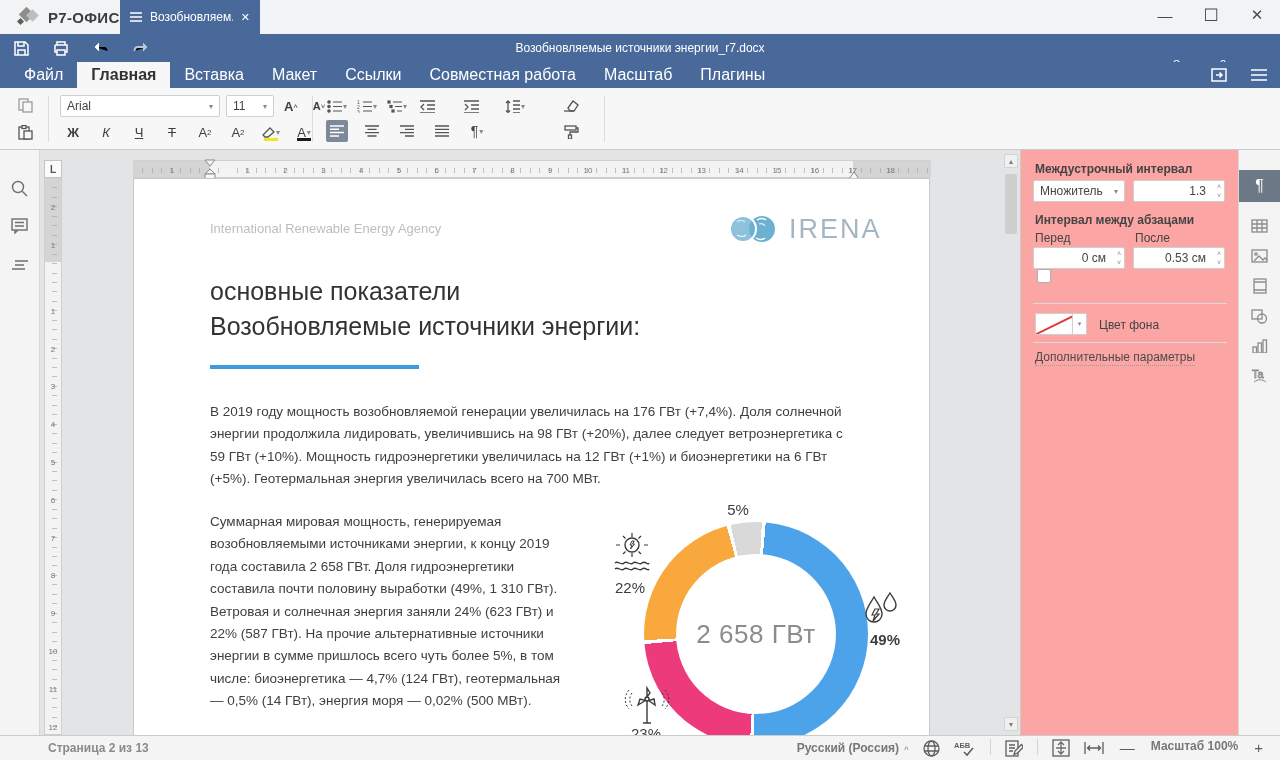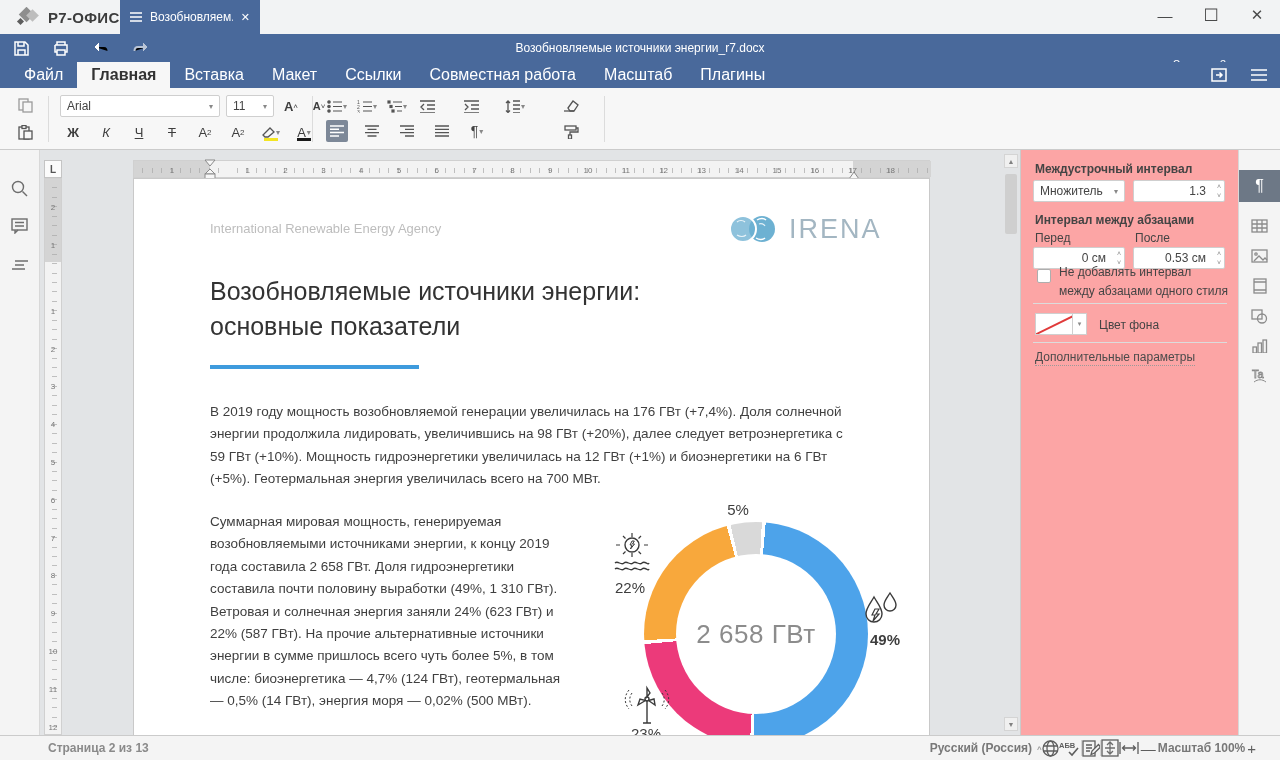--- a/index.html
+++ b/index.html
@@ -98,21 +98,21 @@
   #bg-color-swatch { position:absolute; left:14px; top:163px; width:38px; height:22px; background:#fff; border:1px solid #cfcfcf; overflow:hidden; }
   #bg-color-swatch .noline { position:absolute; left:-4px; top:9px; width:50px; height:2px; background:#e03a3a; transform:rotate(-26deg); }
   #bg-color-chev { position:absolute; left:52px; top:163px; width:14px; height:22px; border:1px solid #cfcfcf; border-left:none; background:#fff; display:flex; align-items:center; justify-content:center; font-size:7px; color:#8a8a8a; }
   #advanced-link { position:absolute; left:14px; top:200px; color:#4b4b4b; border-bottom:1px dotted #9a9a9a; padding-bottom:1px; }
   #rp-checkbox { position:absolute; left:16px; top:119px; width:14px; height:14px; background:#fff; border:1px solid #aeaeae; border-radius:2px; }
   #rp-checkbox-label { position:absolute; left:38px; top:113px; width:170px; line-height:19px; }
 
   
   #statusbar { position:absolute; left:0; top:735px; width:1280px; height:25px; background:#f4f4f4; border-top:1px solid #cbcbcb; display:flex; align-items:center; color:#7c7c7c; font-size:12px; }
   #page-info { margin-left:48px; font-weight:bold; color:#8a8a8a; }
-  #status-right { position:absolute; right:22px; display:flex; align-items:center; }
+  #status-right { position:absolute; right:15px; display:flex; gap:14px; }
   .st-icon { display:flex; align-items:center; justify-content:center; color:#5e5e5e; }
   .st-sep { width:1px; height:16px; background:#d4d4d4; }
   #lang-btn { display:flex; align-items:center; gap:5px; font-weight:bold; color:#787878; }
   #zoom-label { font-weight:bold; color:#787878; }
   .zoom-btn { font-size:15px; color:#5e5e5e; padding:0 2px; }
 </style>
 </head>
 <body>
 
 <div id="titlebar">
@@ -467,22 +467,22 @@
         <circle cx="14" cy="17" r="13" fill="#8ec2dc"></circle>
         <circle cx="33" cy="17" r="13" fill="#6db1d2"></circle>
         <circle cx="14" cy="17" r="13" fill="none" stroke="#fff" stroke-width="2"></circle>
         <path d="M28 8c3-2 7-2 9 0M27 26c3 2 7 2 9 0" stroke="#fff" stroke-width="1.5" fill="none"></path>
         <path d="M30 12c2-1 5 0 6 2M8 10c2-2 6-2 8 0M8 23c3 2 7 2 9 0" stroke="#fff" stroke-width="1.2" fill="none" opacity=".8"></path>
       </svg>
       <span id="irena-text">IRENA</span>
     </div>
 
     <div id="doc-heading">
+      <div>основные показатели</div>
       <div>Возобновляемые источники энергии:</div>
-      <div>основные показатели</div>
     </div>
     <div id="blue-rule"></div>
 
     <div id="para1" class="body-text">В 2019 году мощность возобновляемой генерации увеличилась на 176 ГВт (+7,4%). Доля солнечной энергии продолжила лидировать, увеличившись на 98 ГВт (+20%), далее следует ветроэнергетика с 59 ГВт (+10%). Мощность гидроэнергетики увеличилась на 12 ГВт (+1%) и биоэнергетики на 6 ГВт (+5%). Геотермальная энергия увеличилась всего на 700 МВт.</div>
     <div id="para2" class="body-text">Суммарная мировая мощность, генерируемая возобновляемыми источниками энергии, к концу 2019 года составила 2 658 ГВт.  Доля гидроэнергетики составила почти половину выработки (49%, 1 310 ГВт). Ветровая и солнечная энергия заняли 24% (623 ГВт) и 22% (587 ГВт). На прочие альтернативные источники энергии в сумме пришлось всего чуть более 5%, в том числе: биоэнергетика — 4,7% (124 ГВт), геотермальная — 0,5% (14 ГВт), энергия моря — 0,02% (500 МВт).</div>
 
     <div id="donut" style="background: conic-gradient(from 4deg, rgb(255, 255, 255) 0deg, rgb(255, 255, 255) 1deg, rgb(77, 163, 234) 1deg, rgb(77, 163, 234) 177.182deg, rgb(255, 255, 255) 177.182deg, rgb(255, 255, 255) 178.182deg, rgb(255, 255, 255) 178.182deg, rgb(255, 255, 255) 179.182deg, rgb(236, 58, 122) 179.182deg, rgb(236, 58, 122) 260.818deg, rgb(255, 255, 255) 260.818deg, rgb(255, 255, 255) 261.818deg, rgb(255, 255, 255) 261.818deg, rgb(255, 255, 255) 262.818deg, rgb(248, 168, 60) 262.818deg, rgb(248, 168, 60) 340.818deg, rgb(255, 255, 255) 340.818deg, rgb(255, 255, 255) 341.818deg, rgb(255, 255, 255) 341.818deg, rgb(255, 255, 255) 342.818deg, rgb(217, 217, 217) 342.818deg, rgb(217, 217, 217) 359deg, rgb(255, 255, 255) 359deg, rgb(255, 255, 255) 360deg);">
       <div id="donut-hole">
         <span id="donut-center-label">2 658 ГВт</span>
       </div>
@@ -553,21 +553,20 @@
   </div>
   <div class="spinbox" style="left:112px; top:97px; width:92px;">
     <span style="margin-left:auto; margin-right:18px;">0.53 см</span>
     <span class="spin-arrows">
         <span>˄</span>
         <span>˅</span>
       </span>
   </div>
 
   <div id="rp-checkbox"></div>
-  <div id="rp-checkbox-label">Не добавлять интервал между абзацами одного стиля</div>
 
   <div class="rp-divider" style="top:153px;"></div>
 
   <div id="bg-color-swatch">
       <div class="noline"></div>
     </div>
   <div id="bg-color-chev">▾</div>
   <div class="abs" style="left:78px; top:168px;">Цвет фона</div>
 
   <div class="rp-divider" style="top:192px;"></div>

